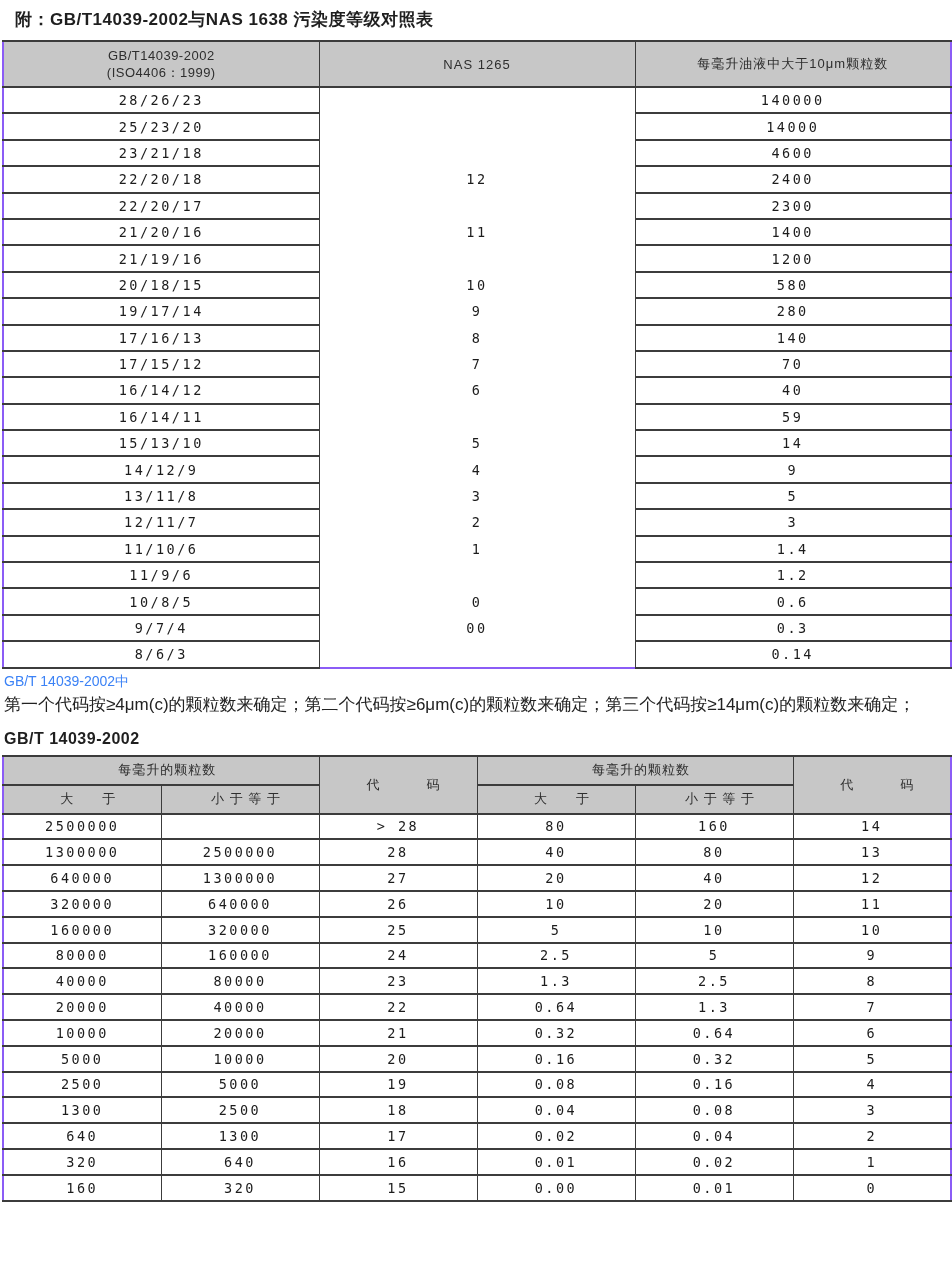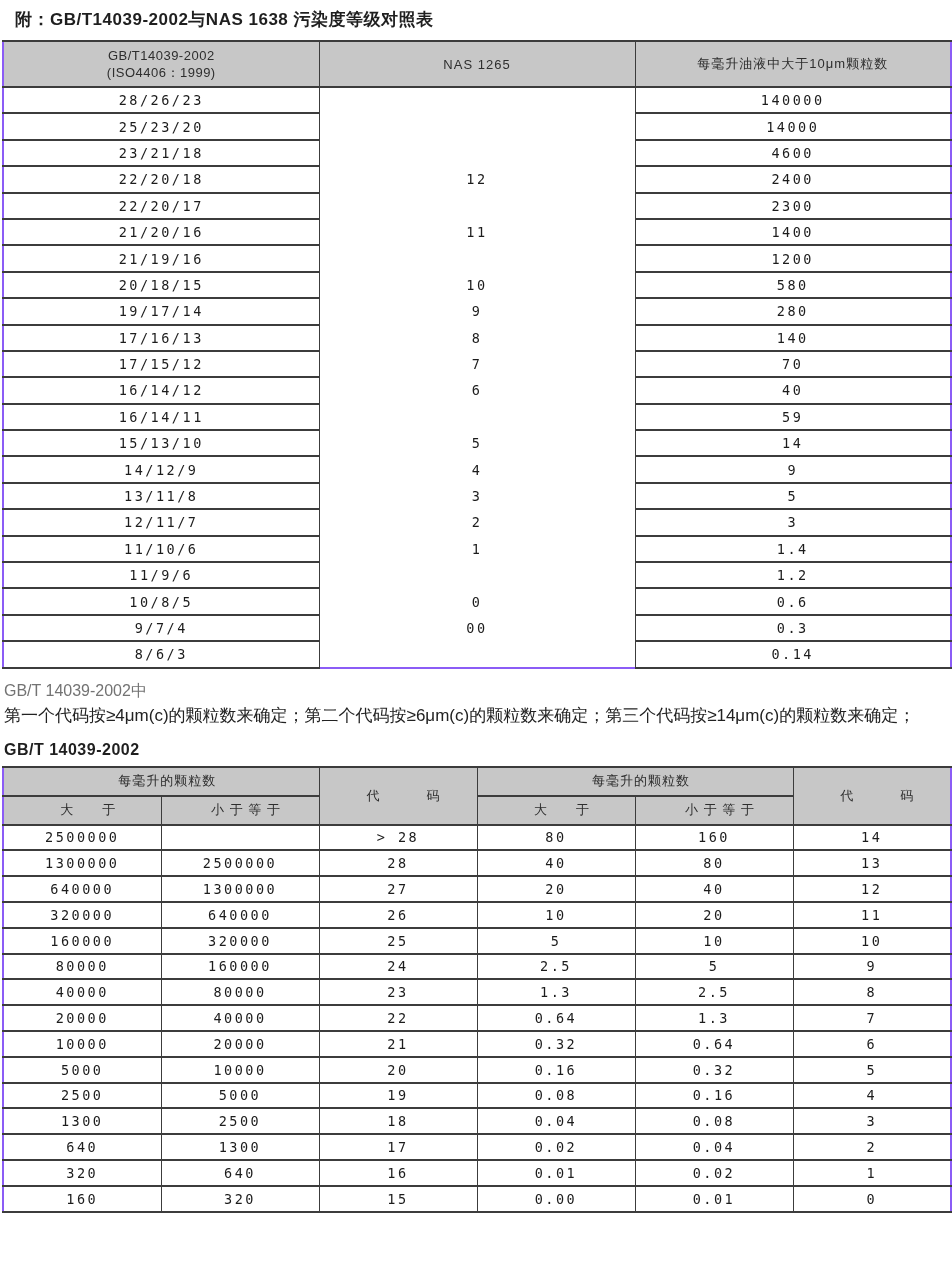--- a/index.html
+++ b/index.html
@@ -47,21 +47,21 @@
     font-size: 13.5px;
     letter-spacing: 2.5px;
     color: #1c1c1c;
     background: #ffffff;
   }
   
   .t1 tbody td.nas { border-top: none; border-bottom: none; }
 
   .hdr-two-line div { line-height: 17px; font-size: 13px; letter-spacing: 0.5px; }
 
-  .note1 { margin: 12px 0 2px 2px; font-size: 16px; color: #737373; }
+  .note1 { margin: 4px 0 2px 2px; font-size: 14px; color: #3b82f6; }
   .note2 { margin: 2px 0 0 2px; font-size: 17px; color: #222; }
   .sec-title {
     margin: 14px 0 7px 2px;
     font-size: 16px; font-weight: bold; letter-spacing: 0.5px; color: #1f1f1f;
   }
 
   .t2 thead th { height: 27px; padding-left: 12px; }
   .t2 tbody td { height: 23.8px; }
   .t2 thead th.code-hdr { letter-spacing: 2px; }
 </style>

